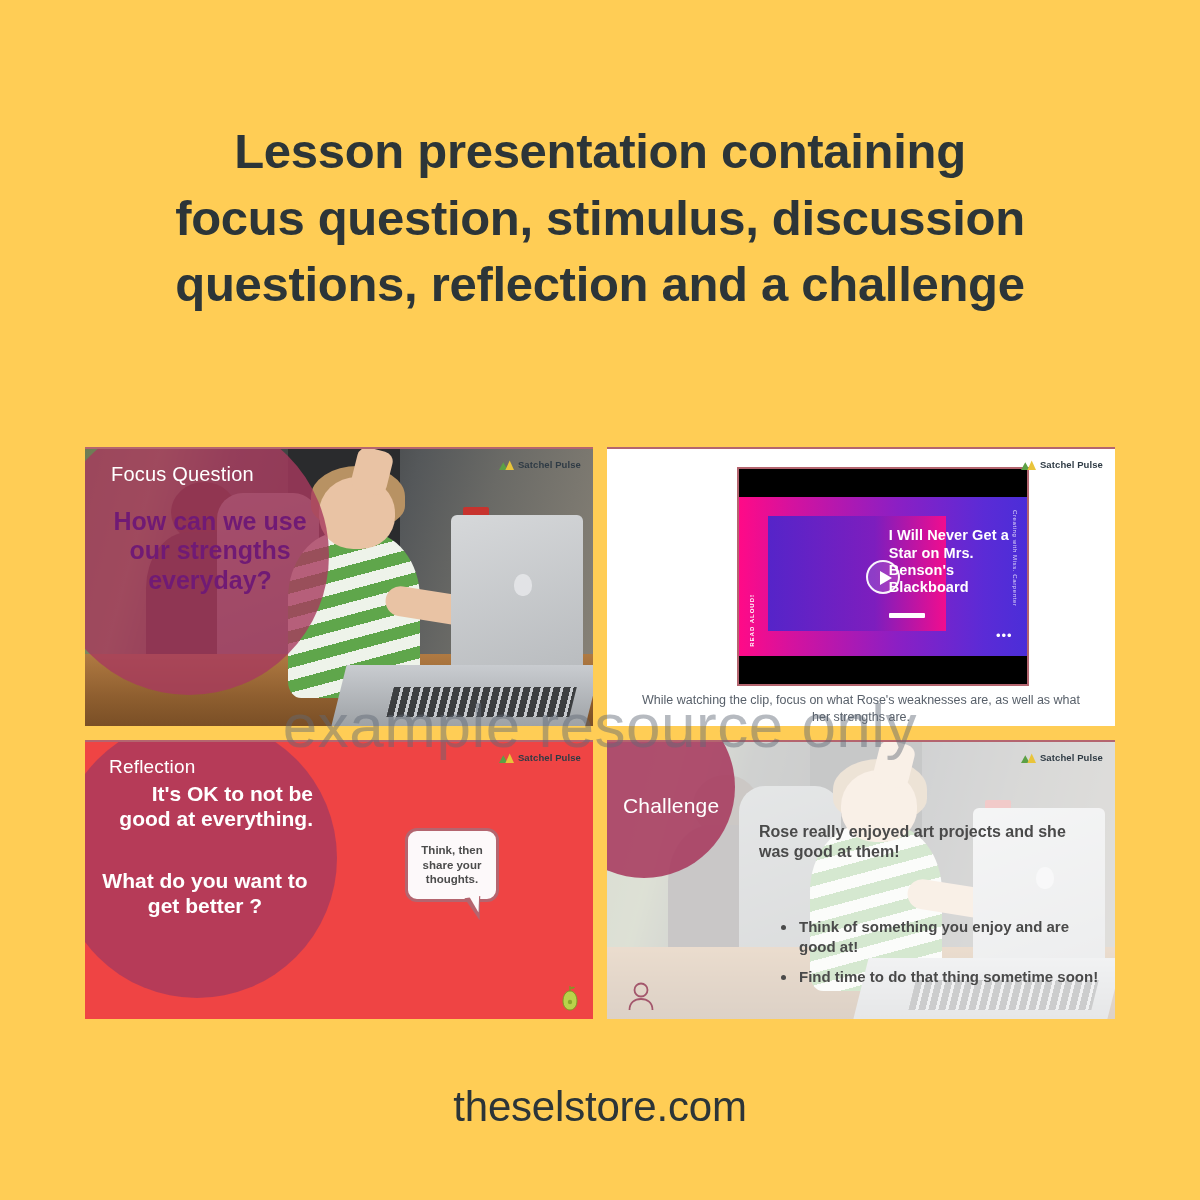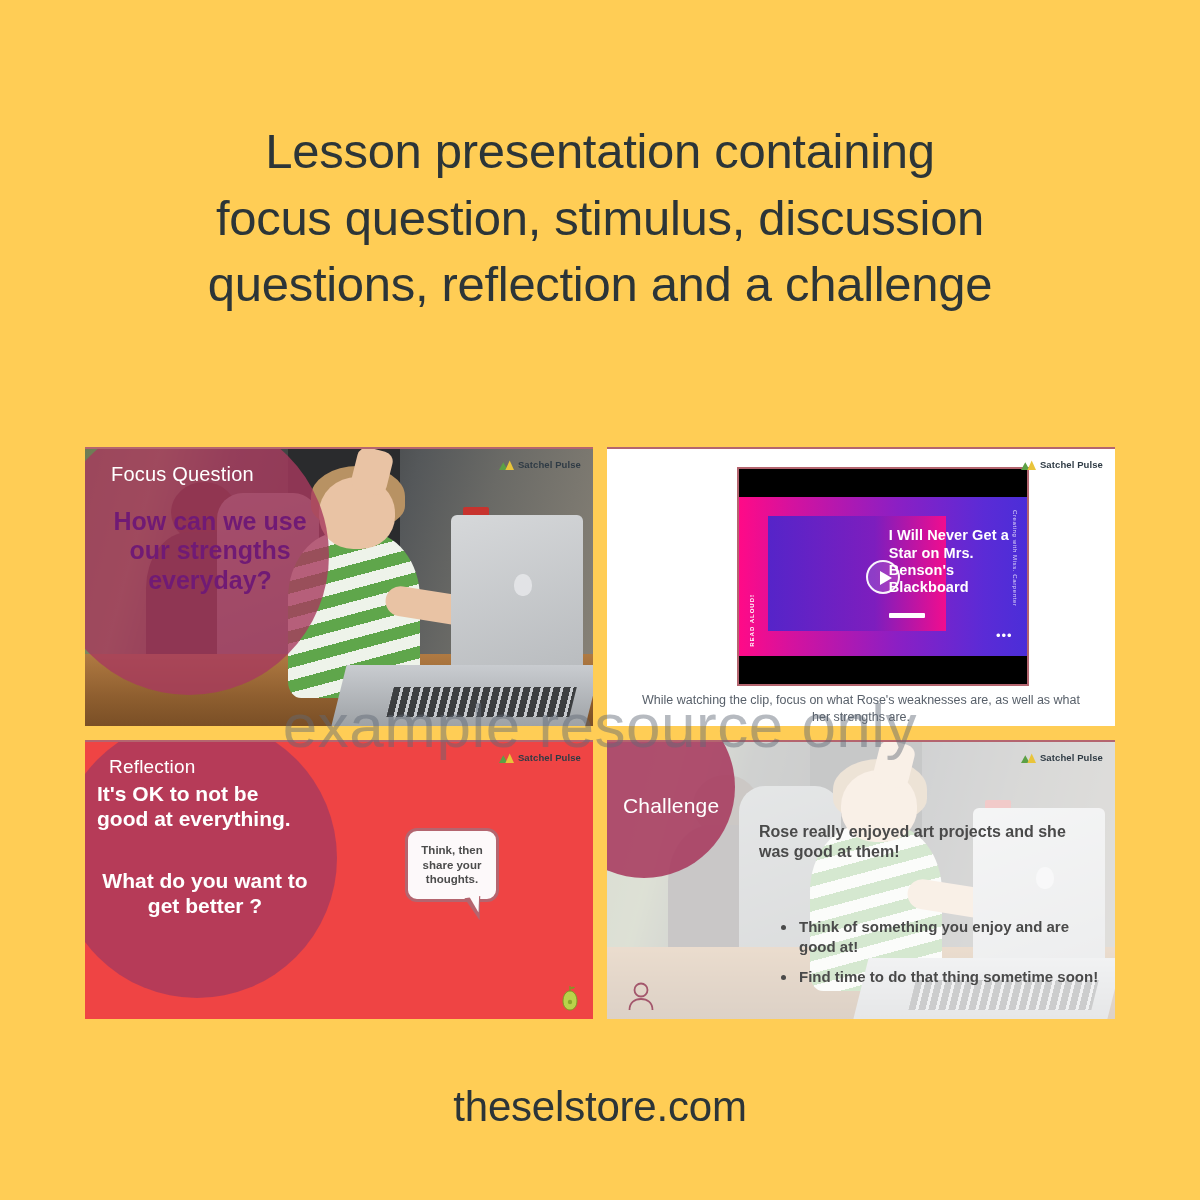--- a/index.html
+++ b/index.html
@@ -20,21 +20,21 @@
 
   
   .headline {
     position: absolute;
     top: 118px;
     left: 90px;
     width: 1020px;
     text-align: center;
     font-size: 49px;
     line-height: 1.36;
-    font-weight: 400;
+    font-weight: 700;
     color: #2C3538;
     letter-spacing: -0.3px;
   }
   .headline .ln { display: block; white-space: nowrap; }
 
   
   .grid {
     position: absolute;
     left: 85px;
     top: 447px;
@@ -214,21 +214,21 @@
   #slide-reflection { background: #ef4444; }
   #slide-reflection .circle {
     left: -28px; top: -24px; width: 280px; height: 280px;
   }
   #slide-reflection .eyebrow {
     position: absolute; left: 24px; top: 14px;
     color: #fff; font-size: 19px; letter-spacing: .2px;
   }
   #slide-reflection .r-line1 {
     position: absolute; left: 12px; top: 40px; width: 216px;
-    text-align: left; color: #fff; font-weight: 700;
+    text-align: right; color: #fff; font-weight: 700;
     font-size: 21px; line-height: 1.18;
   }
   #slide-reflection .r-line2 {
     position: absolute; left: 8px; top: 127px; width: 224px;
     text-align: center; color: #fff; font-weight: 700;
     font-size: 21px; line-height: 1.18;
   }
   .bubble {
     position: absolute; left: 320px; top: 86px; width: 94px; height: 74px;
     border: 3px solid #B4656F; border-radius: 12px; background: #fdf9fa;

